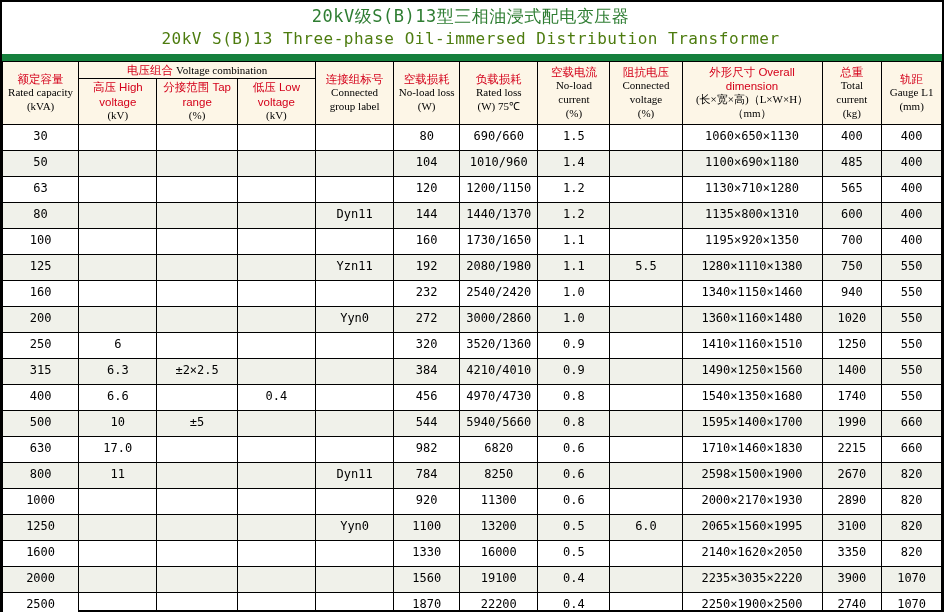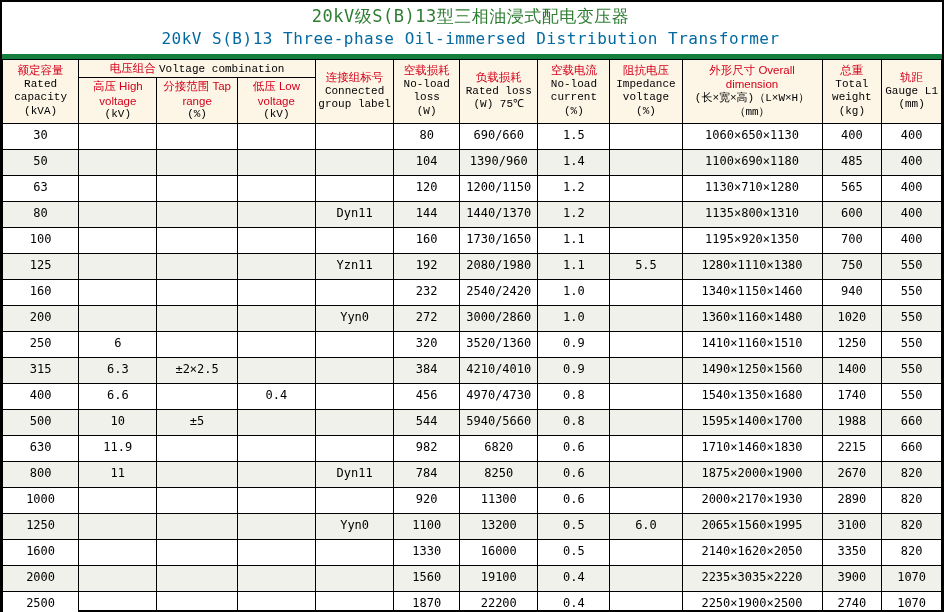--- a/index.html
+++ b/index.html
@@ -31,48 +31,48 @@
   td, th {
     border: 1px solid #000;
     text-align: center;
     vertical-align: middle;
     padding: 1px 2px;
     font-weight: normal;
     line-height: 1.15;
   }
   .title-row td {
     border: none;
-    border-bottom: 5px solid #15803d;
+    border-bottom: 7px solid #15803d;
     background: #f2f3ec;
     padding: 3px 3px 4px 0;
   }
   .title-cn {
     font-size: 17px;
     color: #2e7d32;
     letter-spacing: 0.5px;
     line-height: 1.35;
   }
   .title-en {
     font-size: 16px;
-    color: #0369a1;
+    color: #4d7c0f;
     font-family: "DejaVu Sans Mono", monospace;
     letter-spacing: 0.5px;
     line-height: 1.35;
   }
   thead td {
     background: #fdf6e7;
     font-size: 11.5px;
     line-height: 1.25;
   }
   thead .cn {
     color: #d4001a;
   }
   thead .en {
     color: #000;
-    font-family: Liberation Mono, monospace;
+    font-family: Liberation Serif, serif;
     font-size: 11px;
   }
   tbody td {
     height: 23px;
     font-family: "DejaVu Sans Mono", monospace;
     font-size: 12px;
   }
   tbody tr.alt td {
     background: #f0f1ea;
   }
@@ -139,30 +139,30 @@
           <div class="en">Rated loss</div>
           <div class="en">(W) 75℃</div>
         </td>
         <td rowspan="2">
           <div class="cn">空载电流</div>
           <div class="en">No-load current</div>
           <div class="en">(%)</div>
         </td>
         <td rowspan="2">
           <div class="cn">阻抗电压</div>
-          <div class="en">Impedance voltage</div>
+          <div class="en">Connected voltage</div>
           <div class="en">(%)</div>
         </td>
         <td rowspan="2">
           <div class="cn">外形尺寸 Overall dimension</div>
           <div class="en">(长×宽×高)（L×W×H）（mm）</div>
         </td>
         <td rowspan="2">
           <div class="cn">总重</div>
-          <div class="en">Total weight</div>
+          <div class="en">Total current</div>
           <div class="en">(kg)</div>
         </td>
         <td rowspan="2">
           <div class="cn">轨距</div>
           <div class="en">Gauge L1</div>
           <div class="en">(mm)</div>
         </td>
       </tr>
       <tr>
         <td>
@@ -194,21 +194,21 @@
           <td>400</td>
           <td>400</td>
         </tr>
         <tr class="alt">
           <td>50</td>
           <td class="empty"></td>
           <td class="empty"></td>
           <td class="empty"></td>
           <td class="empty"></td>
           <td>104</td>
-          <td>1390/960</td>
+          <td>1010/960</td>
           <td>1.4</td>
           <td class="empty"></td>
           <td>1100×690×1180</td>
           <td>485</td>
           <td>400</td>
         </tr>
         <tr>
           <td>63</td>
           <td class="empty"></td>
           <td class="empty"></td>
@@ -338,26 +338,26 @@
           <td>500</td>
           <td>10</td>
           <td>±5</td>
           <td class="empty"></td>
           <td class="empty"></td>
           <td>544</td>
           <td>5940/5660</td>
           <td>0.8</td>
           <td class="empty"></td>
           <td>1595×1400×1700</td>
-          <td>1988</td>
+          <td>1990</td>
           <td>660</td>
         </tr>
         <tr>
           <td>630</td>
-          <td>11.9</td>
+          <td>17.0</td>
           <td class="empty"></td>
           <td class="empty"></td>
           <td class="empty"></td>
           <td>982</td>
           <td>6820</td>
           <td>0.6</td>
           <td class="empty"></td>
           <td>1710×1460×1830</td>
           <td>2215</td>
           <td>660</td>
@@ -365,21 +365,21 @@
         <tr class="alt">
           <td>800</td>
           <td>11</td>
           <td class="empty"></td>
           <td class="empty"></td>
           <td>Dyn11</td>
           <td>784</td>
           <td>8250</td>
           <td>0.6</td>
           <td class="empty"></td>
-          <td>1875×2000×1900</td>
+          <td>2598×1500×1900</td>
           <td>2670</td>
           <td>820</td>
         </tr>
         <tr>
           <td>1000</td>
           <td class="empty"></td>
           <td class="empty"></td>
           <td class="empty"></td>
           <td class="empty"></td>
           <td>920</td>

